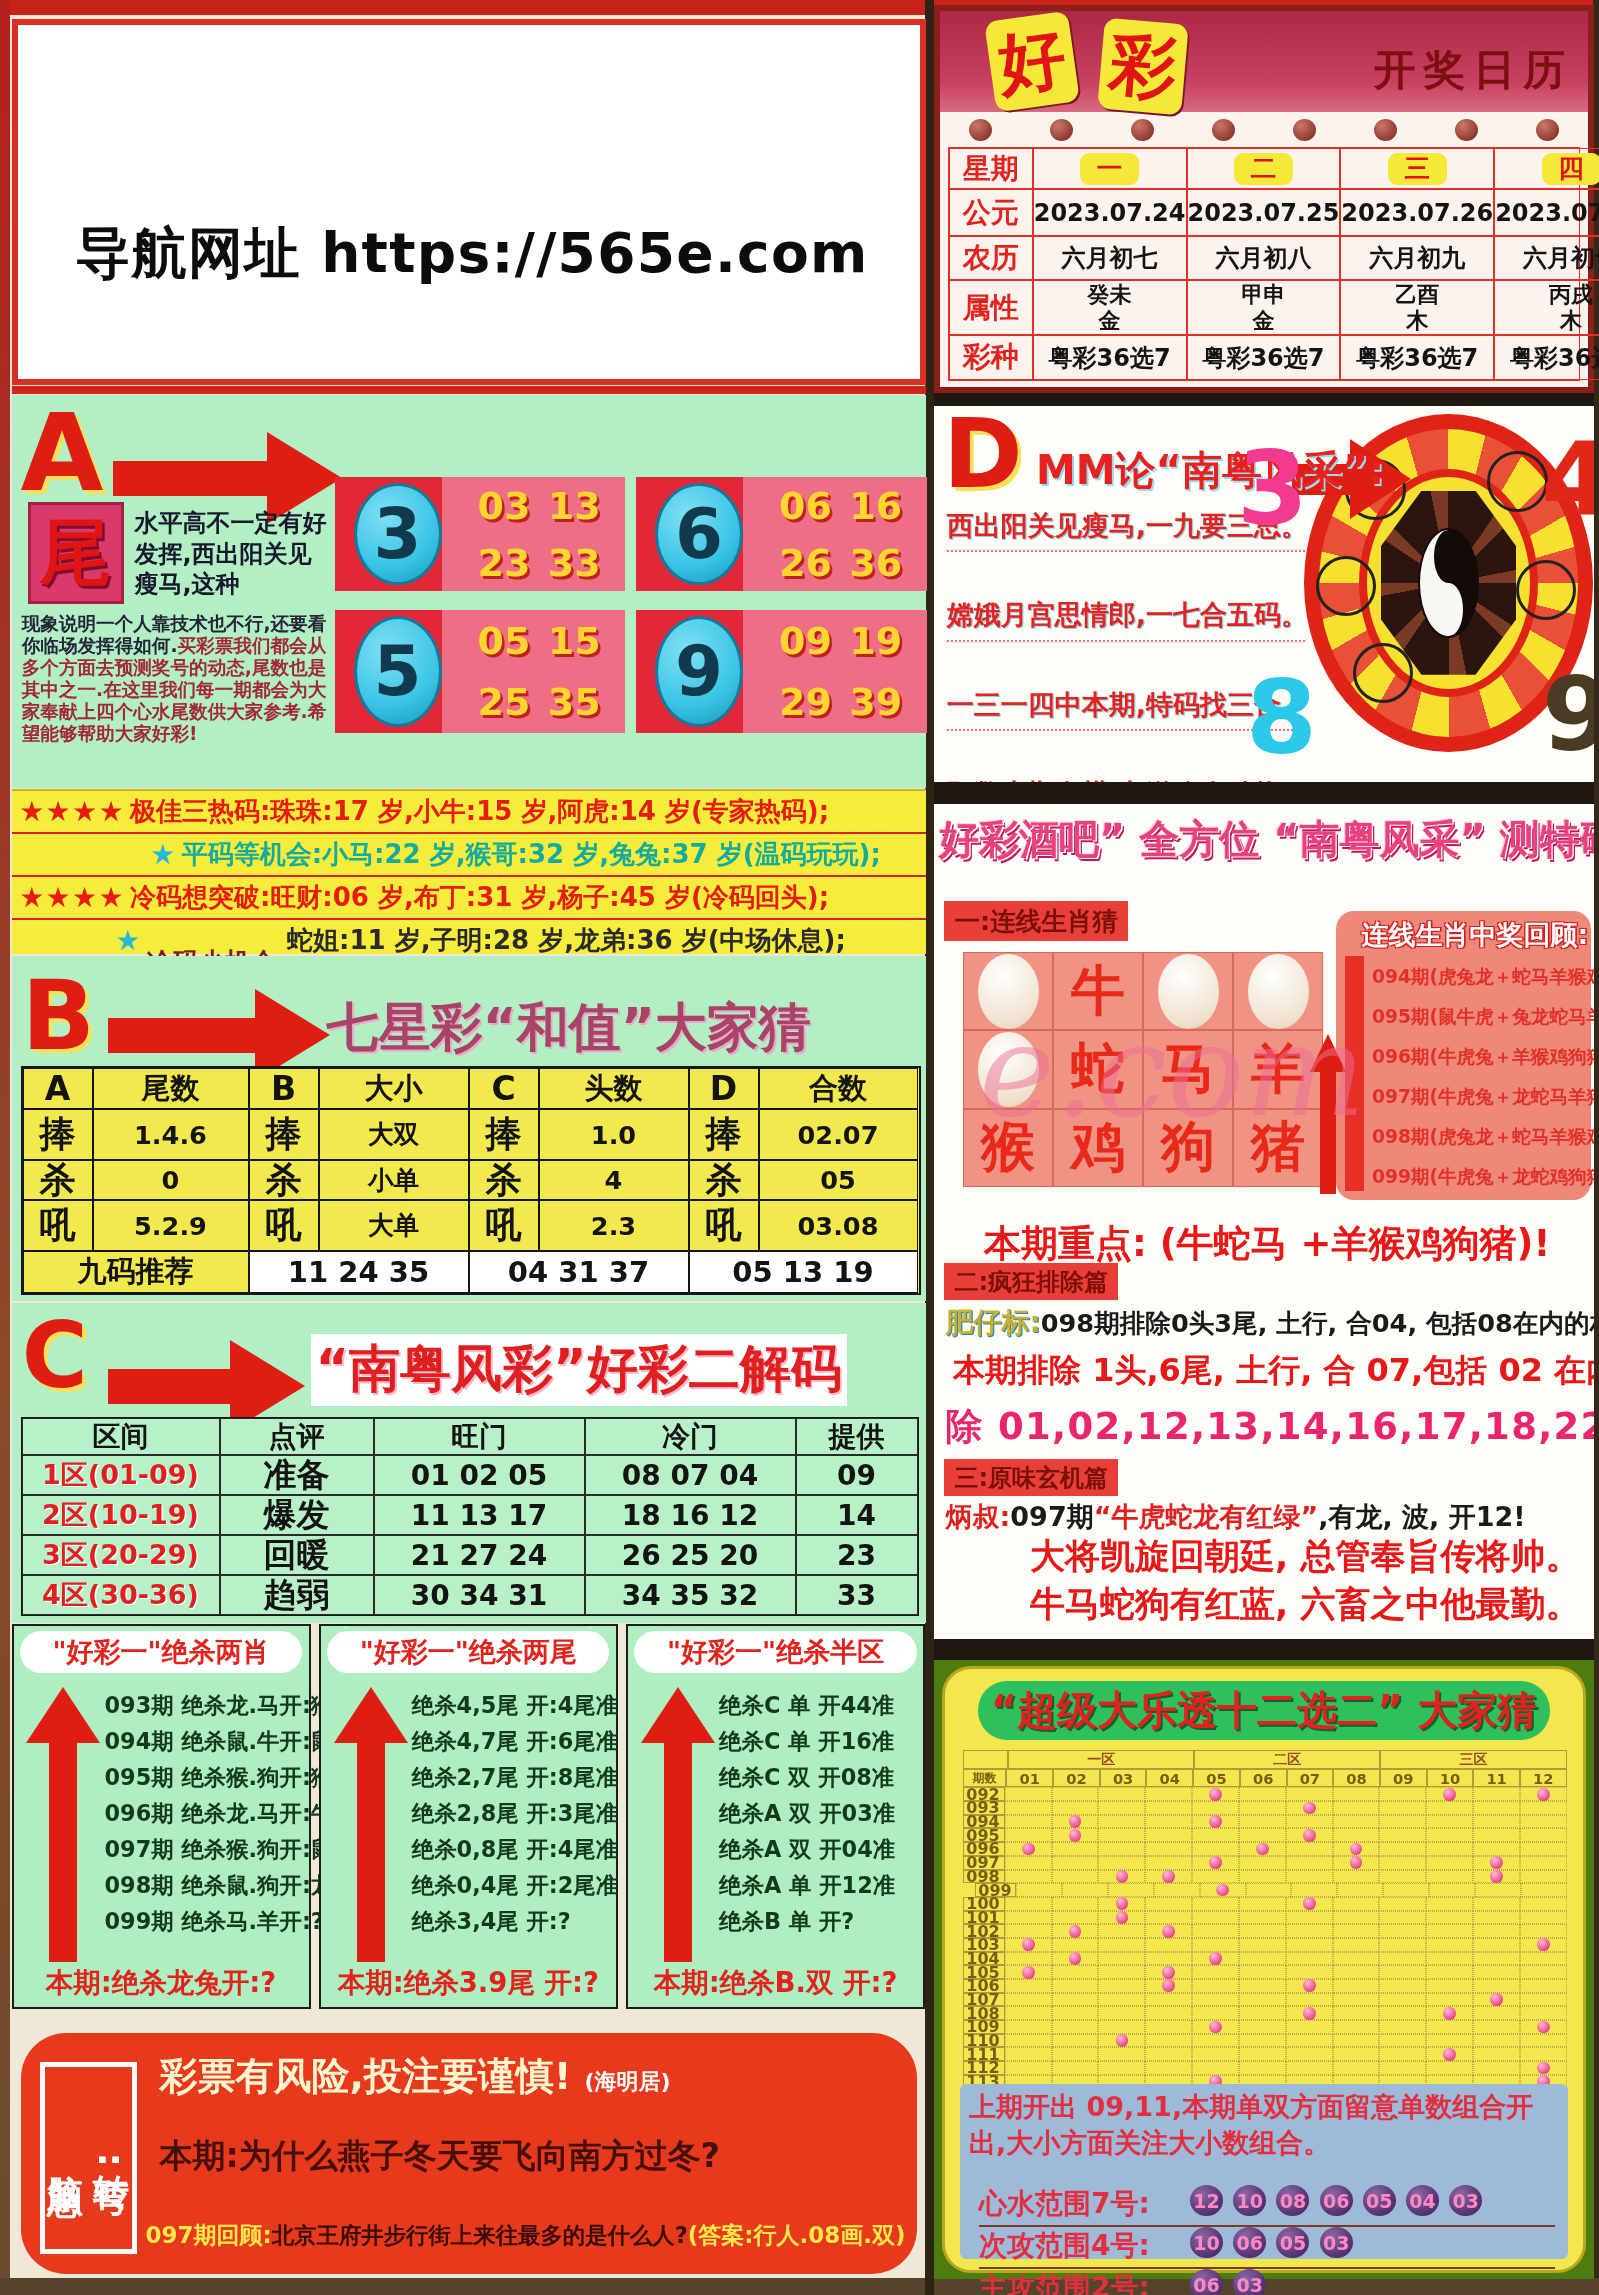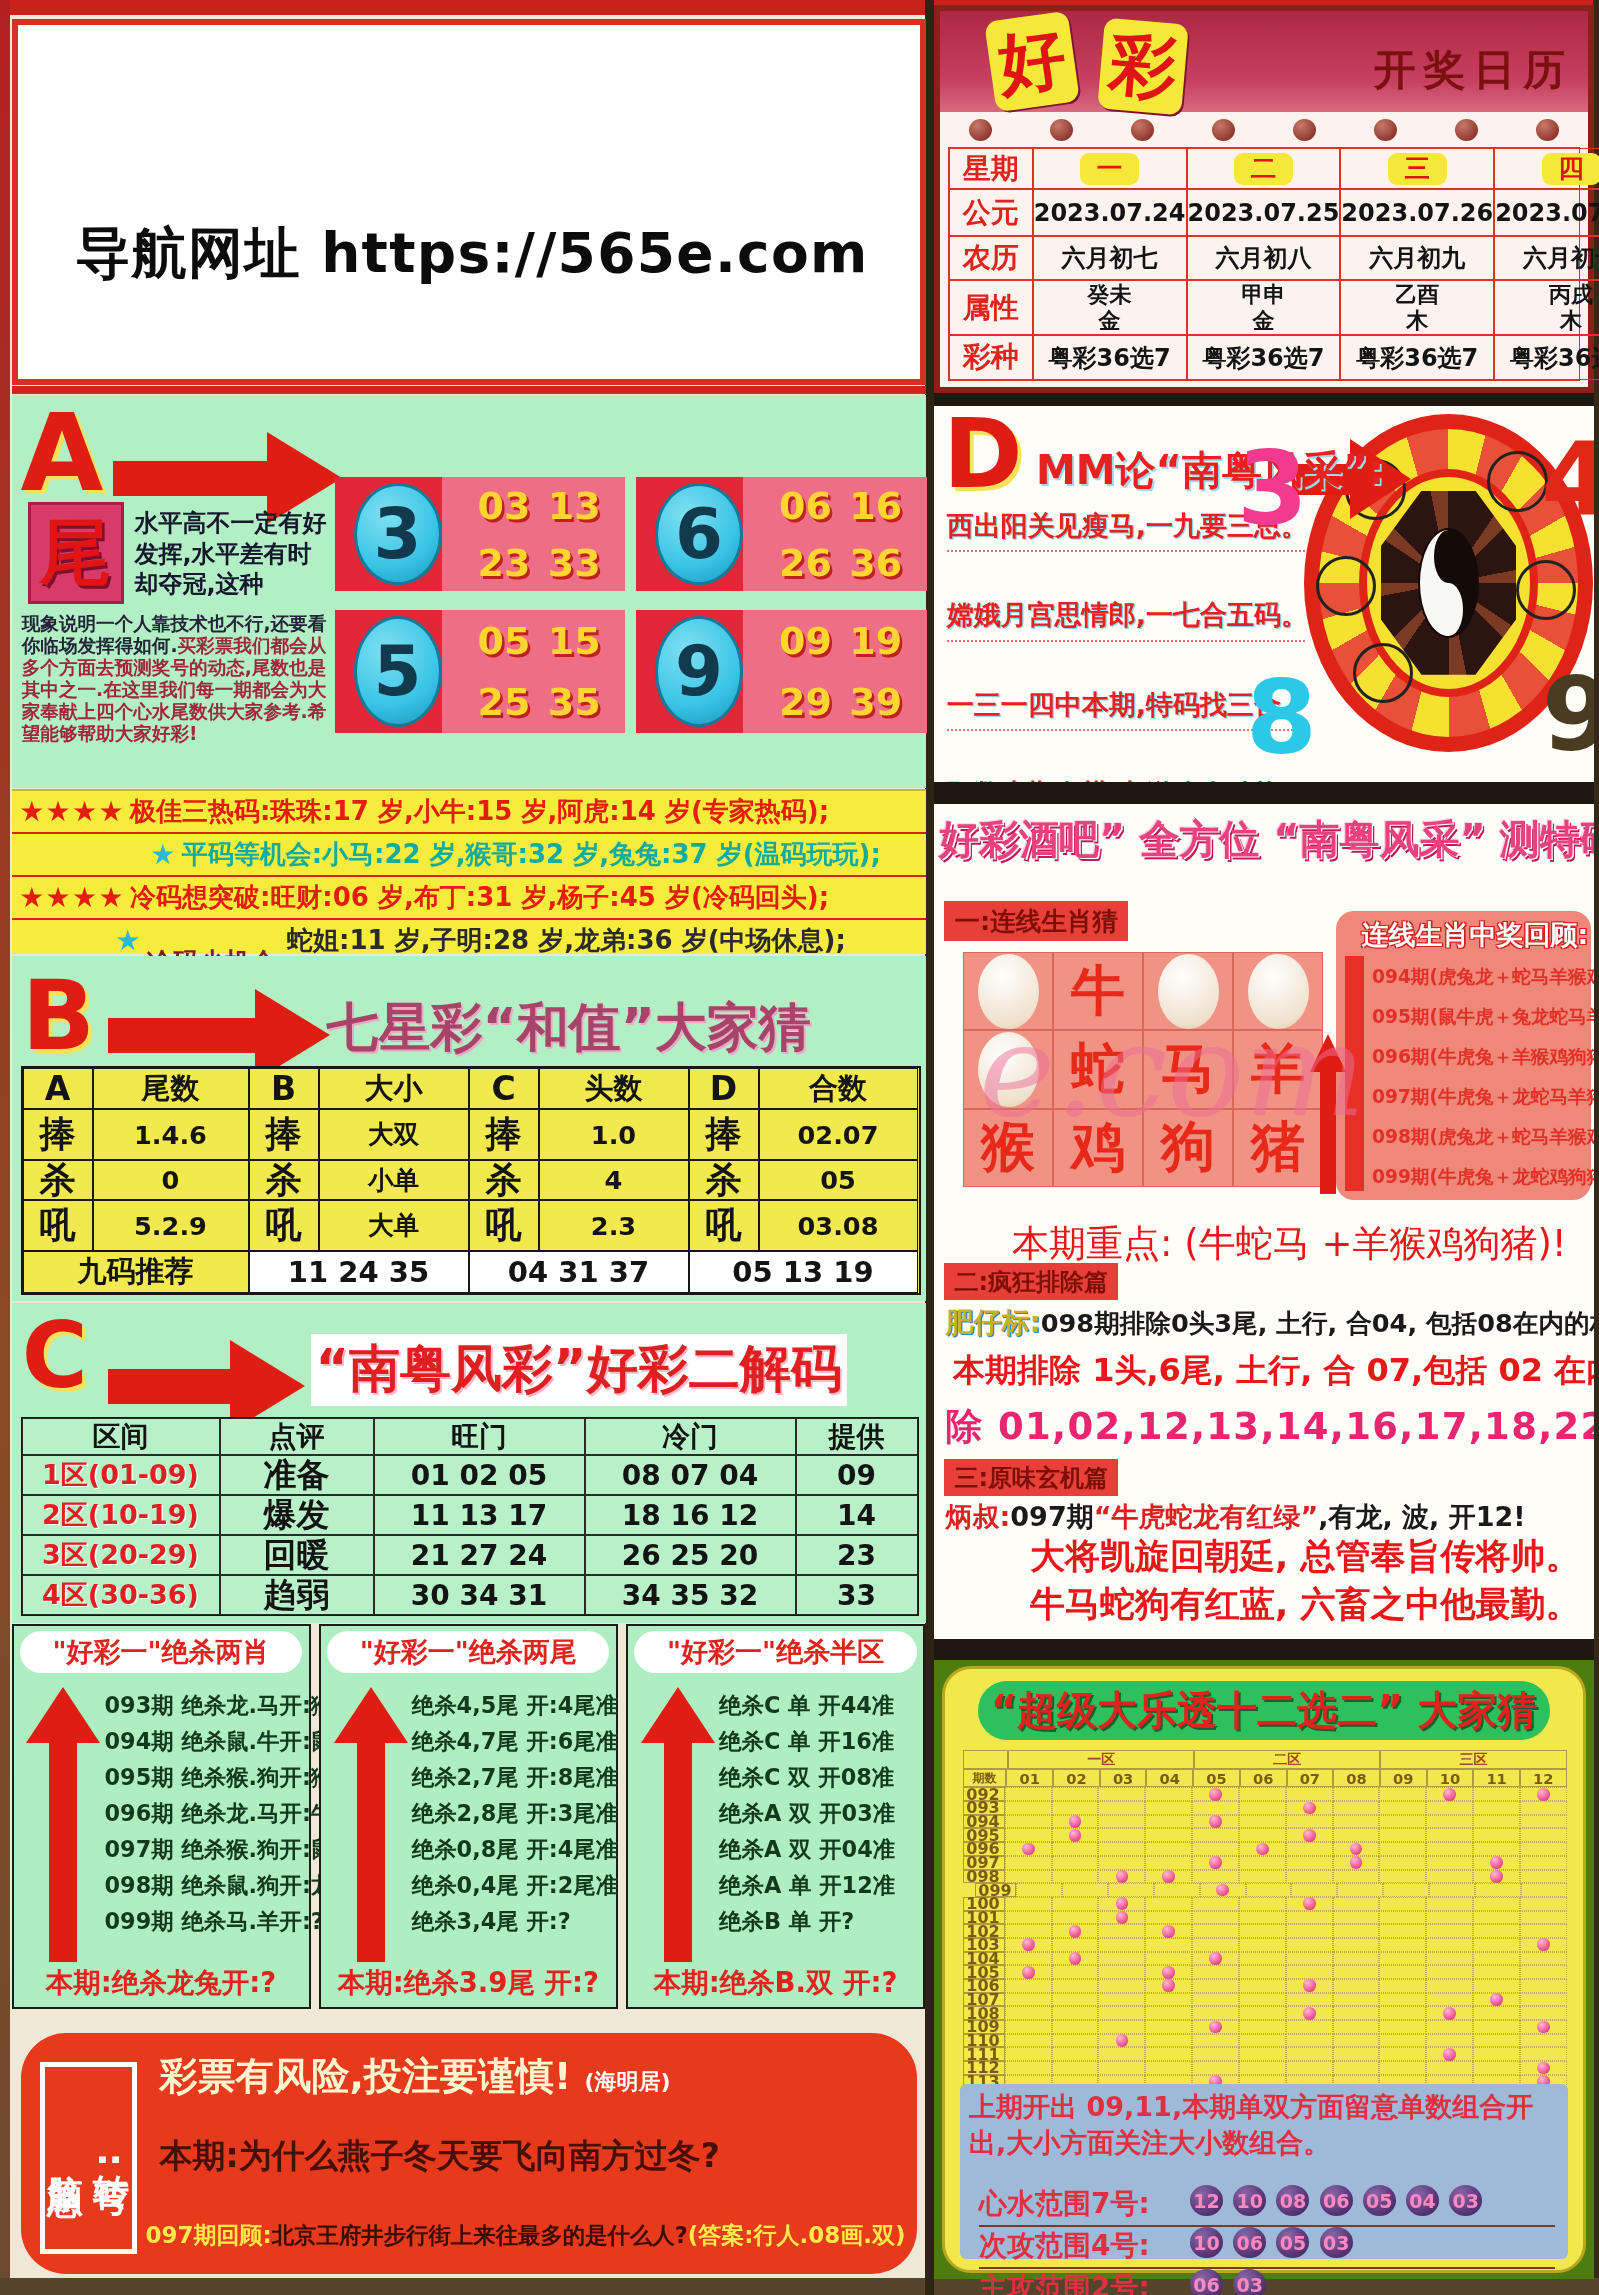--- a/index.html
+++ b/index.html
@@ -126,21 +126,21 @@
   .zcell{border:1.3px solid #d8685a;display:flex;align-items:center;justify-content:center;}
   .zcell span{font-size:54px;font-weight:900;color:#e82818;}
   .zoval{width:61px;height:75px;border-radius:50%;background:radial-gradient(circle at 40% 30%,#ffffff,#efe0cc 75%,#d8c4a8);}
   .watermark{position:absolute;left:45px;top:192px;font-size:128px;font-style:italic;color:rgba(236,110,150,.5);z-index:4;font-family:"DejaVu Serif",serif;}
   .rvbox{position:absolute;left:402px;top:107px;width:255px;height:289px;background:#ef8878;border-radius:18px;}
   .rvbar{position:absolute;left:9px;top:45px;bottom:9px;width:19px;background:#e83028;}
   .rvhead{position:absolute;left:25.6px;top:6.4px;font-size:27px;font-weight:900;color:#fff;
           text-shadow:1.3px 1.3px 0 #d02020,-1.3px -1.3px 0 #d02020,1.3px -1.3px 0 #d02020,-1.3px 1.3px 0 #d02020;white-space:nowrap;}
   .rvlines{position:absolute;left:36px;top:46px;right:3.8px;}
   .rvline{height:40px;display:flex;align-items:center;font-size:18.6px;font-weight:900;color:#e03028;white-space:nowrap;}
-  .barfocus{position:absolute;left:50px;top:415px;font-size:37px;font-weight:400;color:#e81818;white-space:nowrap;margin-left:28px;}
+  .barfocus{position:absolute;left:50px;top:415px;font-size:37px;font-weight:700;color:#e81818;white-space:nowrap;}
   .fzline{position:absolute;left:11.5px;top:500px;font-size:25.6px;font-weight:900;white-space:nowrap;}
   .fzline .an{color:#c8b028;font-size:28px;text-shadow:1.3px 1.3px 0 #2888c8;}
   .fzline .tx{color:#1a1a1a;}
   .exc1{position:absolute;left:19px;top:545px;font-size:32px;font-weight:900;color:#e81818;white-space:nowrap;}
   .exc2{position:absolute;left:11.5px;top:598px;font-size:37px;font-weight:900;color:#e8256e;white-space:nowrap;letter-spacing:1.3px;}
   .bsline{position:absolute;left:11.5px;top:695px;font-size:27px;font-weight:900;white-space:nowrap;}
   .bsline .sp{color:#e02020;} .bsline .pd{color:#1a1a1a;} .bsline .qt{color:#e02020;} .bsline .rs{color:#1a1a1a;}
   .bverse{position:absolute;font-size:35px;font-weight:900;color:#e81818;white-space:nowrap;}
   .lotto{left:934px;top:1660px;width:660px;height:619px;background:#4d7c0f;}
   .lottoin{position:absolute;left:7.7px;right:7.7px;top:6.4px;bottom:6.4px;background:#f2e84e;border-radius:29px;border:3.8px solid #b8a820;box-sizing:border-box;}
@@ -184,21 +184,21 @@
 
   <div class="abs secA">
     <div class="bigletter" style="left:9px;top:5.1px;font-size:107px;">A</div>
     <div class="arrow-r" style="left:101px;top:37px;">
       <div class="sh" style="width:154px;"></div>
         <div class="hd"></div>
     </div>
     <div class="weibox">
         <span>尾</span>
       </div>
-    <div class="paraA1">水平高不一定有好发挥,水平差有时却夺冠,这种</div>
+    <div class="paraA1">水平高不一定有好发挥,西出阳关见瘦马,这种</div>
     <div class="paraA2">
       <span class="k1">现象说明一个人靠技术也不行,还要看你临场发挥得如何.</span><span class="k2">买彩票我们都会从多个方面去预测奖号的动态,尾数也是其中之一.在这里我们每一期都会为大家奉献上四个心水尾数供大家参考.希望能够帮助大家好彩!</span>
     </div>
     <div class="panels" id="panelsA">
         <div class="panel">
           <div class="strip"></div>
           <div class="oval">
             <span>3</span>
           </div>
           <div class="nums">

